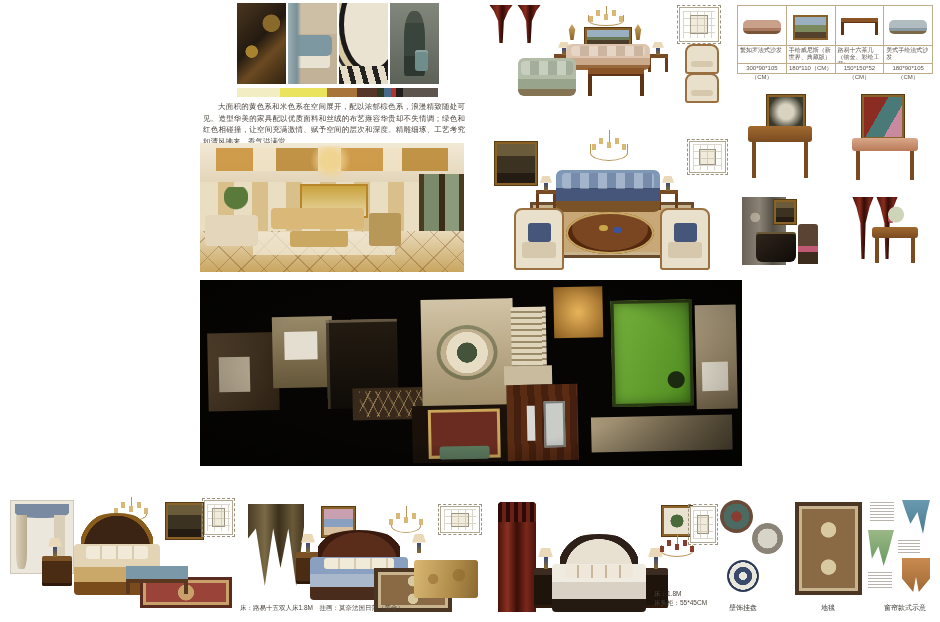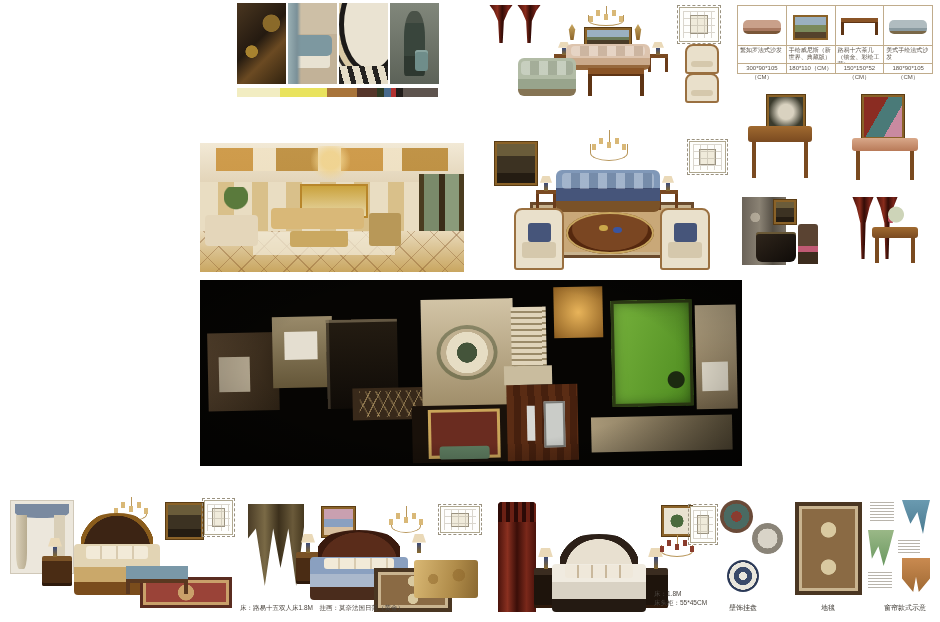--- a/index.html
+++ b/index.html
@@ -259,20 +259,21 @@
       <div class="swatch" style="background: rgb(242, 237, 194); flex: 25 1 0%;"></div>
       <div class="swatch" style="background: rgb(233, 227, 94); flex: 27 1 0%;"></div>
       <div class="swatch" style="background: rgb(168, 116, 58); flex: 17 1 0%;"></div>
       <div class="swatch" style="background: rgb(86, 54, 42); flex: 12 1 0%;"></div>
       <div class="swatch" style="background: rgb(46, 59, 36); flex: 4 1 0%;"></div>
       <div class="swatch" style="background: rgb(71, 105, 140); flex: 4 1 0%;"></div>
       <div class="swatch" style="background: rgb(178, 50, 48); flex: 3 1 0%;"></div>
       <div class="swatch" style="background: rgb(34, 29, 26); flex: 4 1 0%;"></div>
       <div class="swatch" style="background: rgb(94, 84, 78); flex: 20 1 0%;"></div>
     </div>
+  <p class="abs intro">大面积的黄色系和米色系在空间展开，配以浓郁棕色系，浪漫精致随处可见。造型华美的家具配以优质面料和丝绒的布艺雍容华贵却不失情调；绿色和红色相碰撞，让空间充满激情、赋予空间的层次和深度。精雕细琢、工艺考究如清风拂来，香气溢满堂。</p>
 
   <div class="abs goblet" style="left:489px;top:5px;width:24px;height:38px;"></div>
   <div class="abs goblet" style="left:517px;top:5px;width:24px;height:38px;"></div>
   <div class="chand" style="left:584px;top:6px;width:44px;height:22px;">
     <div class="stem"></div>
     <div class="arm"></div>
     <div class="dots"></div>
   </div>
   <div class="abs art" style="left:585px;top:28px;width:42px;height:15px;"></div>
   <div class="sconce" style="left:568px;top:24px;width:8px;height:16px;"></div>

